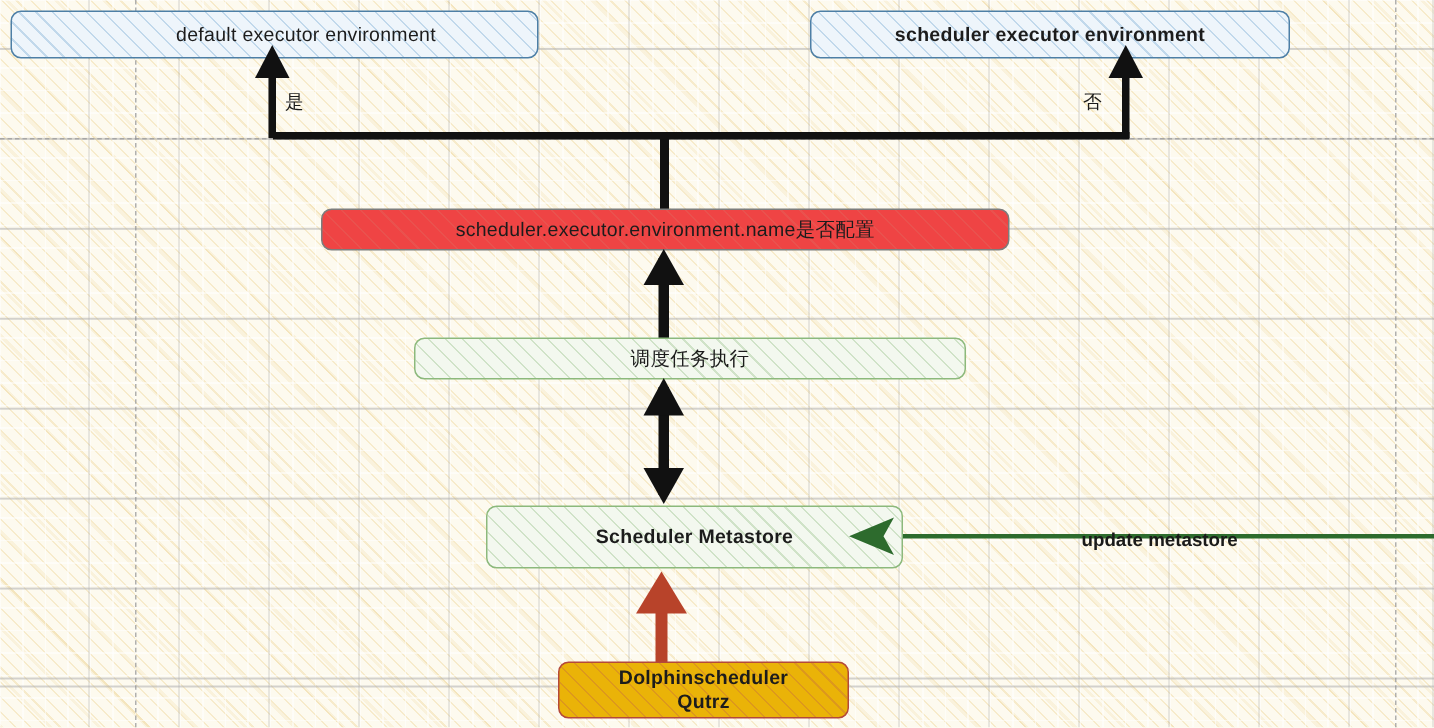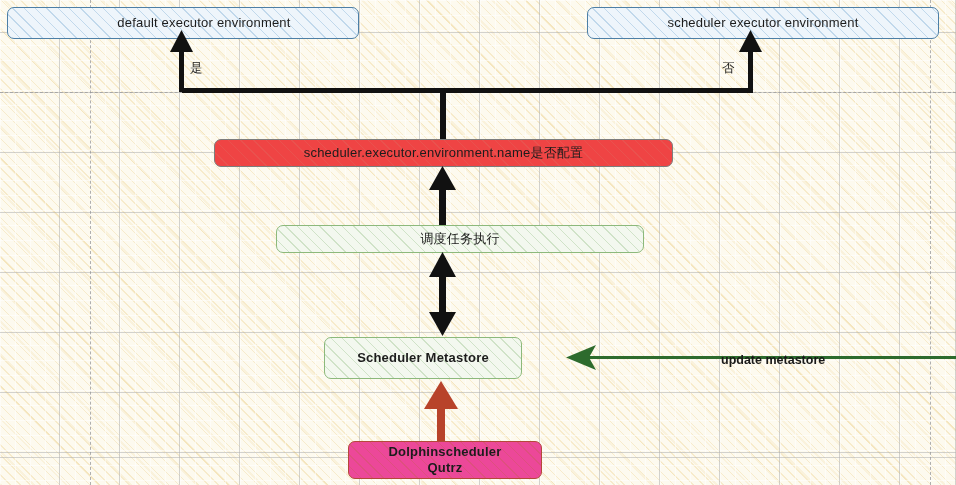--- a/index.html
+++ b/index.html
@@ -81,21 +81,22 @@
   .node.green{
     border:1.5px solid #8cb97c;
     background:#f3f8ef;
   }
   .node.green .fillhatch{
     background-image:repeating-linear-gradient(45deg,
       rgba(140,185,124,.34) 0 1px, rgba(140,185,124,0) 1px 8px);
   }
   .node.red{
     border:1.5px solid #b4493a;
-    background:#ec4899;
+    background:#eab308;
+    margin-left:24px;
   }
   .node.red .fillhatch{
     background-image:repeating-linear-gradient(45deg,
       rgba(193,96,72,.32) 0 1px, rgba(193,96,72,0) 1px 8px);
   }
   .node.bold .lbl{font-weight:bold;}
   .vline{position:absolute;background:#111;}
   .hline{position:absolute;background:#111;}
   .edge-label{
     position:absolute;z-index:7;
@@ -148,36 +149,36 @@
     <polygon points="441,381 424,409 458,409" fill="#b8432a"></polygon>
 
     <polygon points="566,357.5 596,345 589,357.5 596,370" fill="#2d6b2d"></polygon>
   </svg>
 
   <div class="node blue" style="left:7px;top:7px;width:352px;height:32px;padding-left:42px;">
     <span class="fillhatch"></span>
     <span class="lbl">default executor environment</span>
   </div>
 
-  <div class="node blue" style="left:587px;top:7px;width:352px;height:32px;">
+  <div class="node blue" style="left:540px;top:7px;width:320px;height:32px;font-weight:bold;">
     <span class="fillhatch"></span>
     <span class="lbl">scheduler executor environment</span>
   </div>
 
   <div class="node plain" style="left:214px;top:139px;width:459px;height:28px;">
     <span class="fillhatch"></span>
     <span class="lbl">scheduler.executor.environment.name是否配置</span>
   </div>
 
   <div class="node green" style="left:276px;top:225px;width:368px;height:28px;">
     <span class="fillhatch"></span>
     <span class="lbl">调度任务执行</span>
   </div>
 
-  <div class="node green bold" style="left:324px;top:337px;width:198px;height:42px;">
+  <div class="node green bold" style="left:324px;top:337px;width:278px;height:42px;">
     <span class="fillhatch"></span>
     <span class="lbl">Scheduler Metastore</span>
   </div>
 
   <div class="node red bold" style="left:348px;top:441px;width:194px;height:38px;flex-direction:column;">
     <span class="fillhatch"></span>
     <span class="lbl">Dolphinscheduler</span>
     <span class="lbl">Qutrz</span>
   </div>
 

